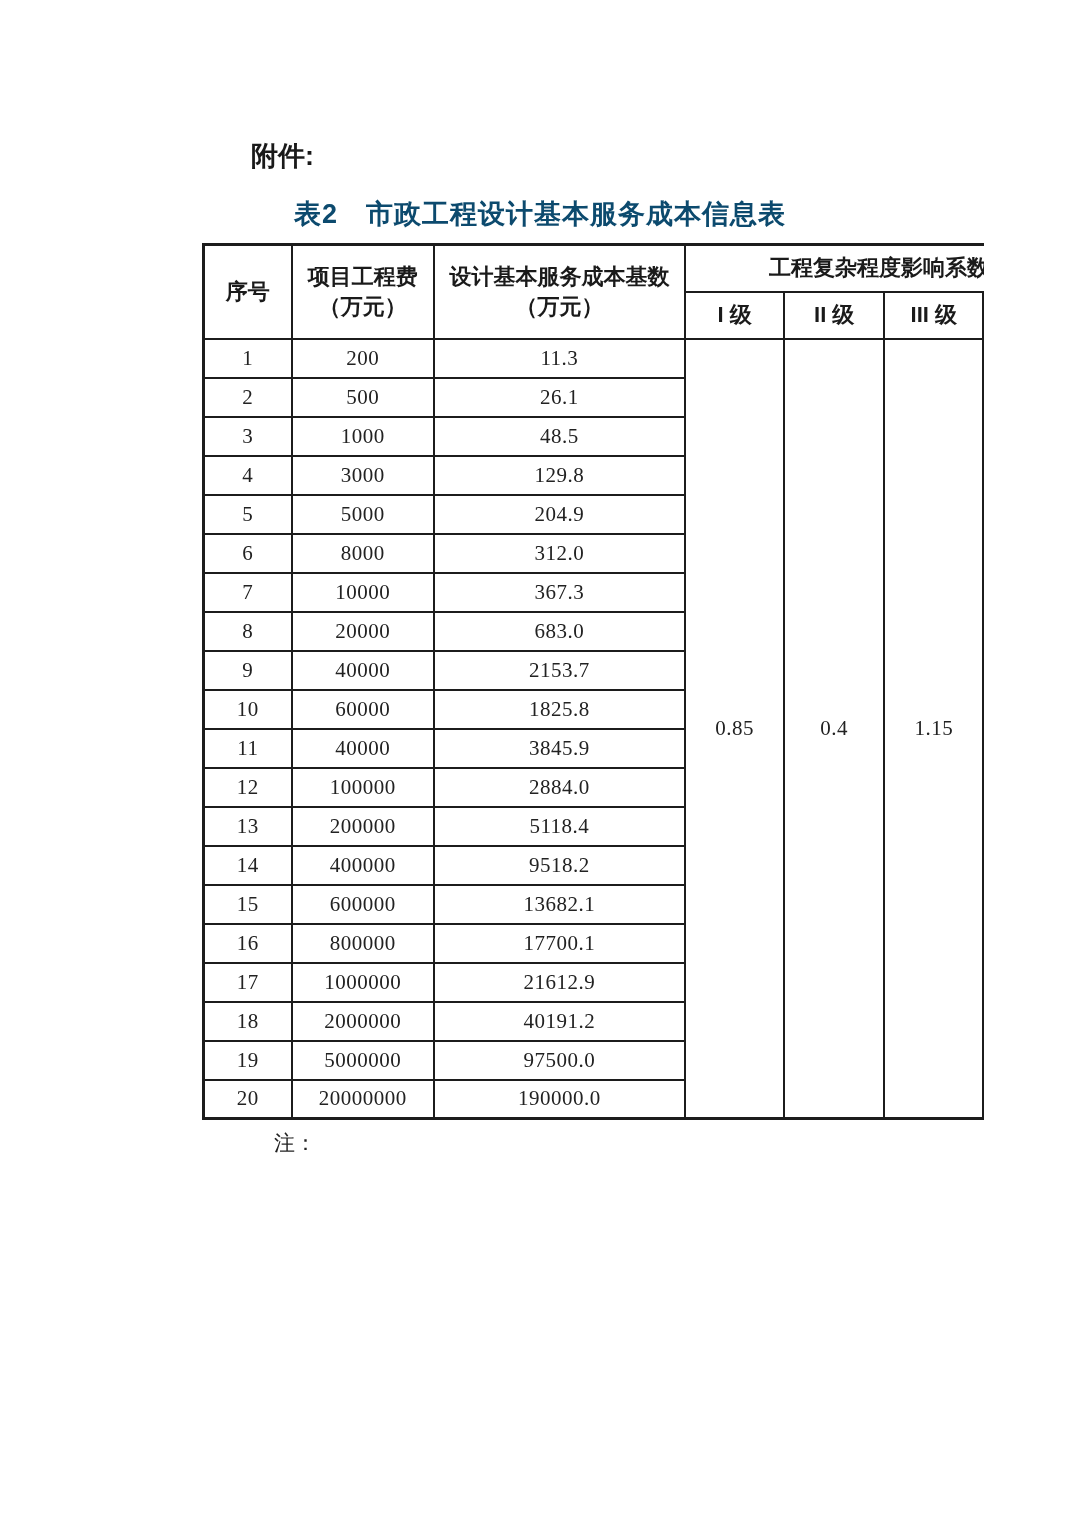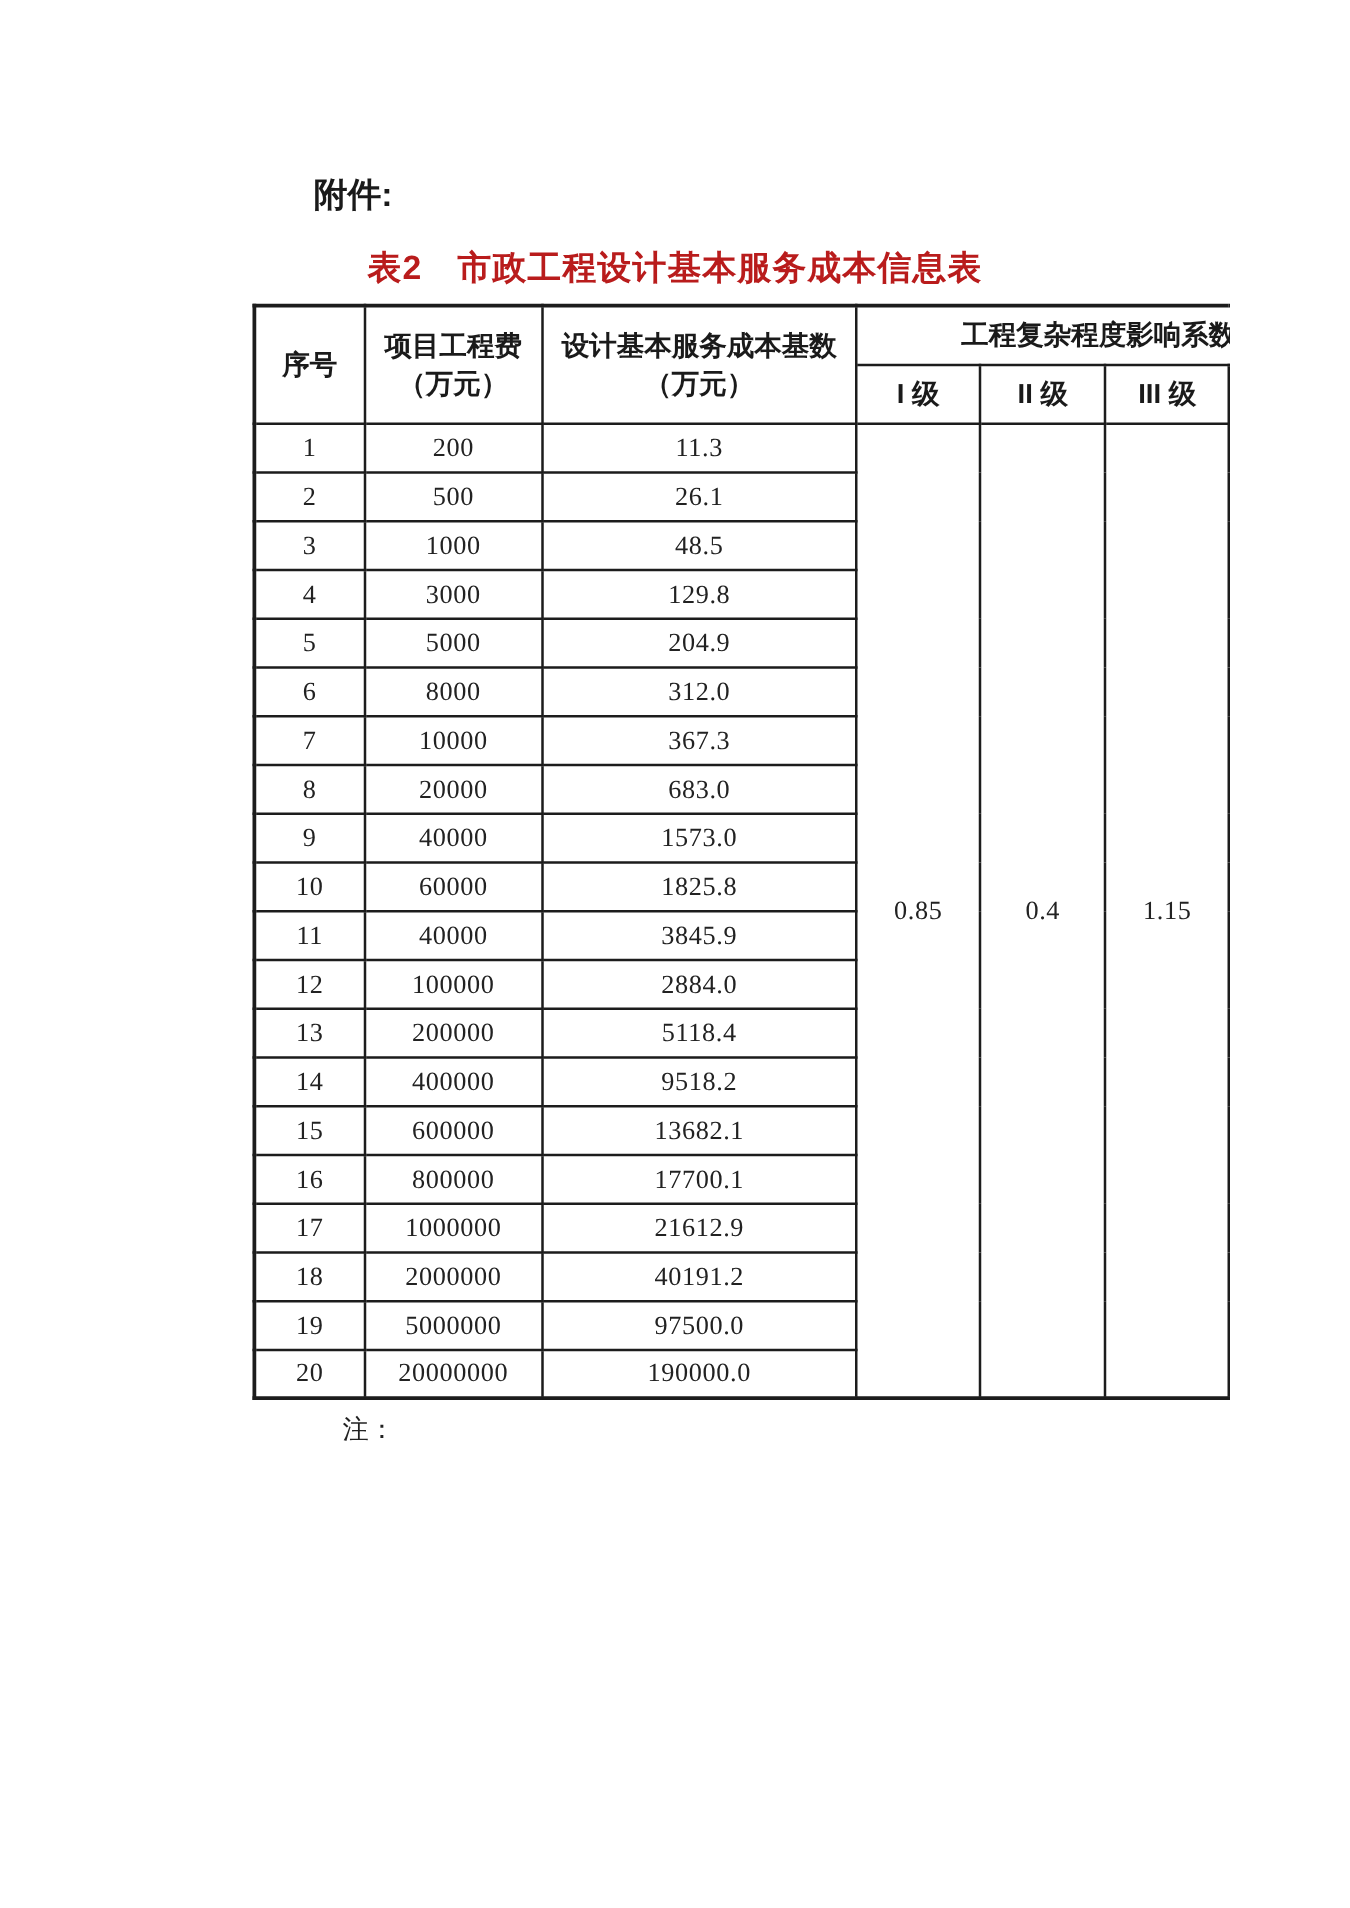--- a/index.html
+++ b/index.html
@@ -26,21 +26,21 @@
   .doc-title {
     position: absolute;
     left: 0;
     top: 196px;
     width: 100%;
     text-align: center;
     font-family: "Liberation Sans", "DejaVu Sans", sans-serif;
     font-weight: 700;
     font-size: 27px;
     letter-spacing: 1px;
-    color: #b91c1c;
+    color: #0c4a6e;
   }
   .table-wrap {
     position: absolute;
     left: 106px;
     top: 243px;
     width: 873px;
   }
   table.cost-table {
     border-collapse: collapse;
     table-layout: fixed;
@@ -170,21 +170,21 @@
             <td>367.3</td>
           </tr>
           <tr>
             <td>8</td>
             <td>20000</td>
             <td>683.0</td>
           </tr>
           <tr>
             <td>9</td>
             <td>40000</td>
-            <td>1573.0</td>
+            <td>2153.7</td>
           </tr>
           <tr>
             <td>10</td>
             <td>60000</td>
             <td>1825.8</td>
           </tr>
           <tr>
             <td>11</td>
             <td>40000</td>
             <td>3845.9</td>

